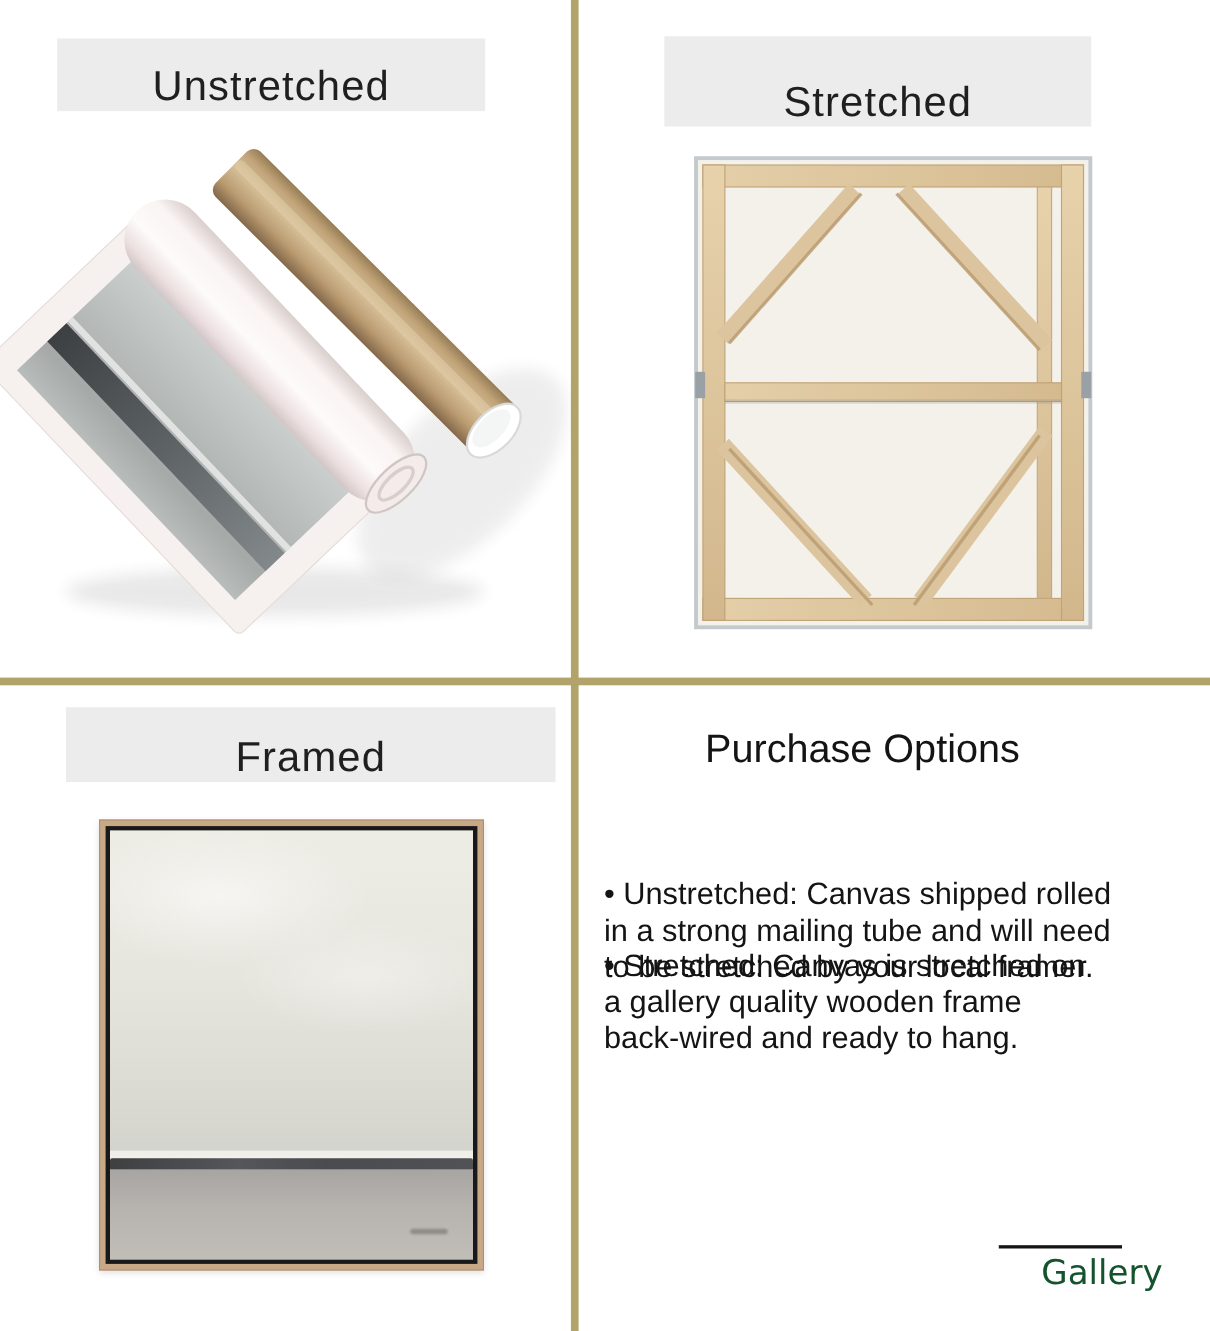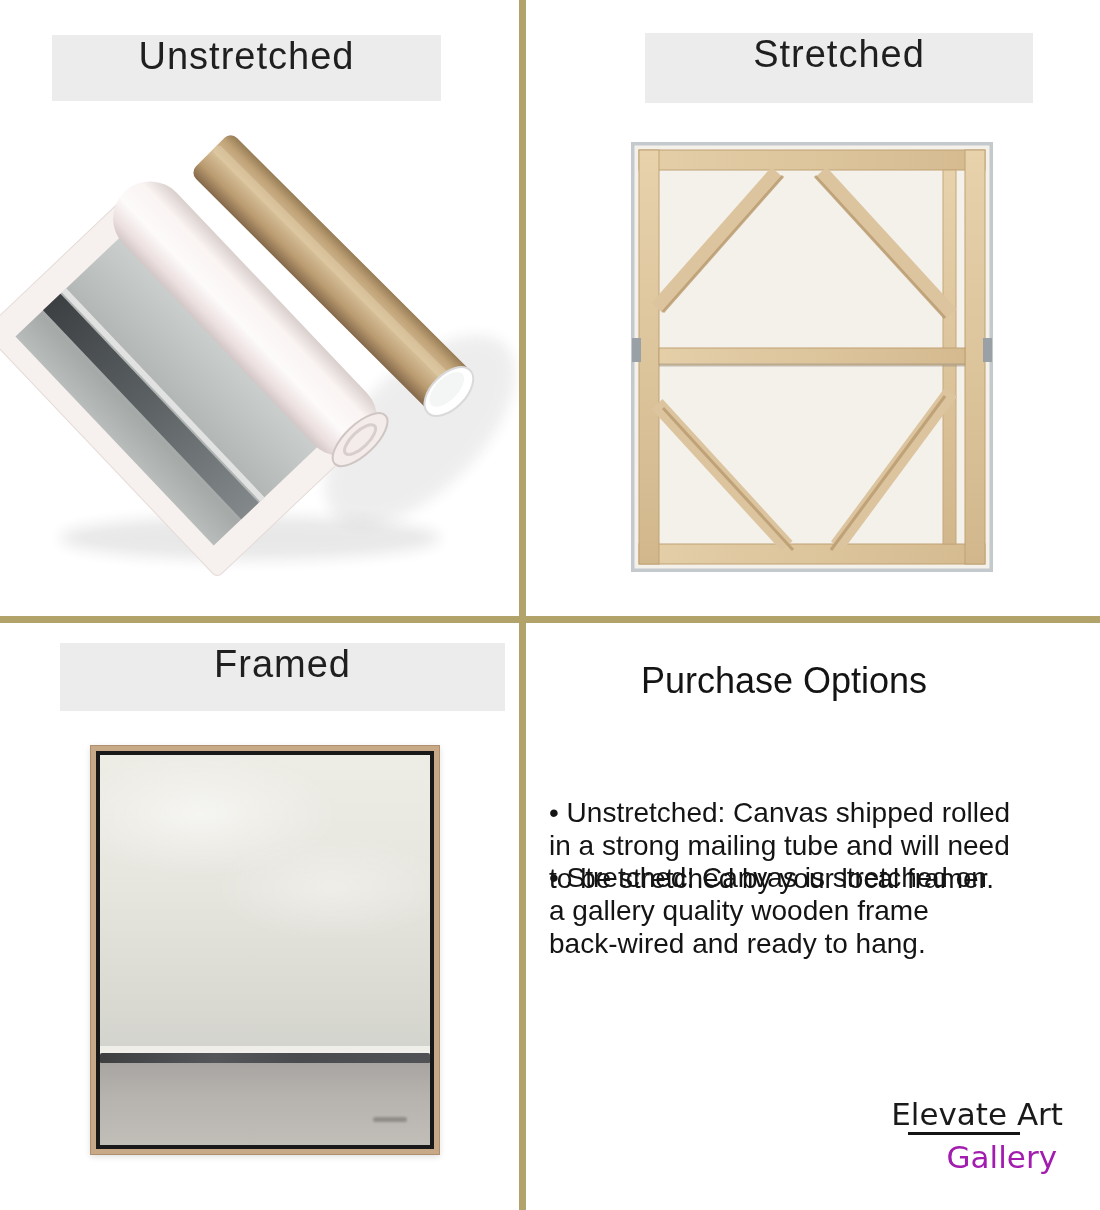--- a/index.html
+++ b/index.html
@@ -4,25 +4,25 @@
 <style>
   html,body{margin:0;padding:0;background:#ffffff;}
   .page{
     position:relative;width:1100px;height:1210px;background:#ffffff;
     font-family:"Liberation Sans",sans-serif;color:#1c1c1c;overflow:hidden;
   }
   .divider-v{position:absolute;left:519px;top:0;width:7px;height:1210px;background:#b2a36a;}
   .divider-h{position:absolute;left:0;top:616px;width:1100px;height:7px;background:#b2a36a;}
 
   .label-box{
-    position:absolute;background:#ececec;display:flex;align-items:flex-start;justify-content:center;
+    position:absolute;background:#ececec;display:flex;align-items:flex-end;justify-content:center;
     font-size:38px;letter-spacing:1px;color:#1f1f1f;
   }
   .lb-unstretched{left:52px;top:35px;width:389px;height:66px;}
-  .lb-stretched{left:604px;top:33px;width:388px;height:70px;margin-left:41px;}
+  .lb-stretched{left:604px;top:33px;width:388px;height:82px;}
   .lb-framed{left:60px;top:643px;width:445px;height:68px;}
 
   .photo-svg{position:absolute;}
   .svg-unstretched{left:0;top:130px;}
   .svg-stretched{left:631px;top:142px;}
 
   
   .framed-art{
     position:absolute;left:90px;top:745px;width:350px;height:410px;box-sizing:border-box;
     background:#c7a887;border:1px solid #b08f6e;padding:5px;
@@ -54,21 +54,21 @@
 
   
   .po-title{position:absolute;left:549px;top:660px;width:470px;text-align:center;font-size:36px;color:#141414;}
   .po-bullet{position:absolute;left:549px;width:545px;font-size:28px;line-height:33px;color:#141414;white-space:pre-line;}
   .po-b1{top:753px;margin-top:43px;}
   .po-b2{top:861px;}
   .po-b3{top:993px;}
 
   .logo-line1{position:absolute;right:37px;top:1096px;font-size:31px;color:#1a1a1a;font-family:"DejaVu Sans",sans-serif;}
   .logo-rule{position:absolute;right:80px;top:1132px;width:112px;height:3px;background:#141414;}
-  .logo-line2{position:absolute;right:43px;top:1139px;font-size:31px;color:#a21caf;font-family:"DejaVu Sans",sans-serif;}
+  .logo-line2{position:absolute;right:43px;top:1139px;font-size:31px;color:#14532d;font-family:"DejaVu Sans",sans-serif;}
 </style>
 </head>
 <body>
 
 <div class="page">
 
   <div class="divider-v"></div>
   <div class="divider-h"></div>
 
   <div class="label-box lb-unstretched">
@@ -191,17 +191,16 @@
 
   <div class="po-title">Purchase Options</div>
 
   <div class="po-bullet po-b1">•  Unstretched: Canvas shipped rolled
 in a strong mailing tube and will need
 to be stretched by your local framer.</div>
   <div class="po-bullet po-b2">•  Stretched: Canvas is stretched on
 a gallery quality wooden frame
 back-wired and ready to hang.</div>
 
-  <div class="logo-line1">Elevate Art</div>
   <div class="logo-rule"></div>
   <div class="logo-line2">Gallery</div>
 
 </div>
 
 </body></html>

